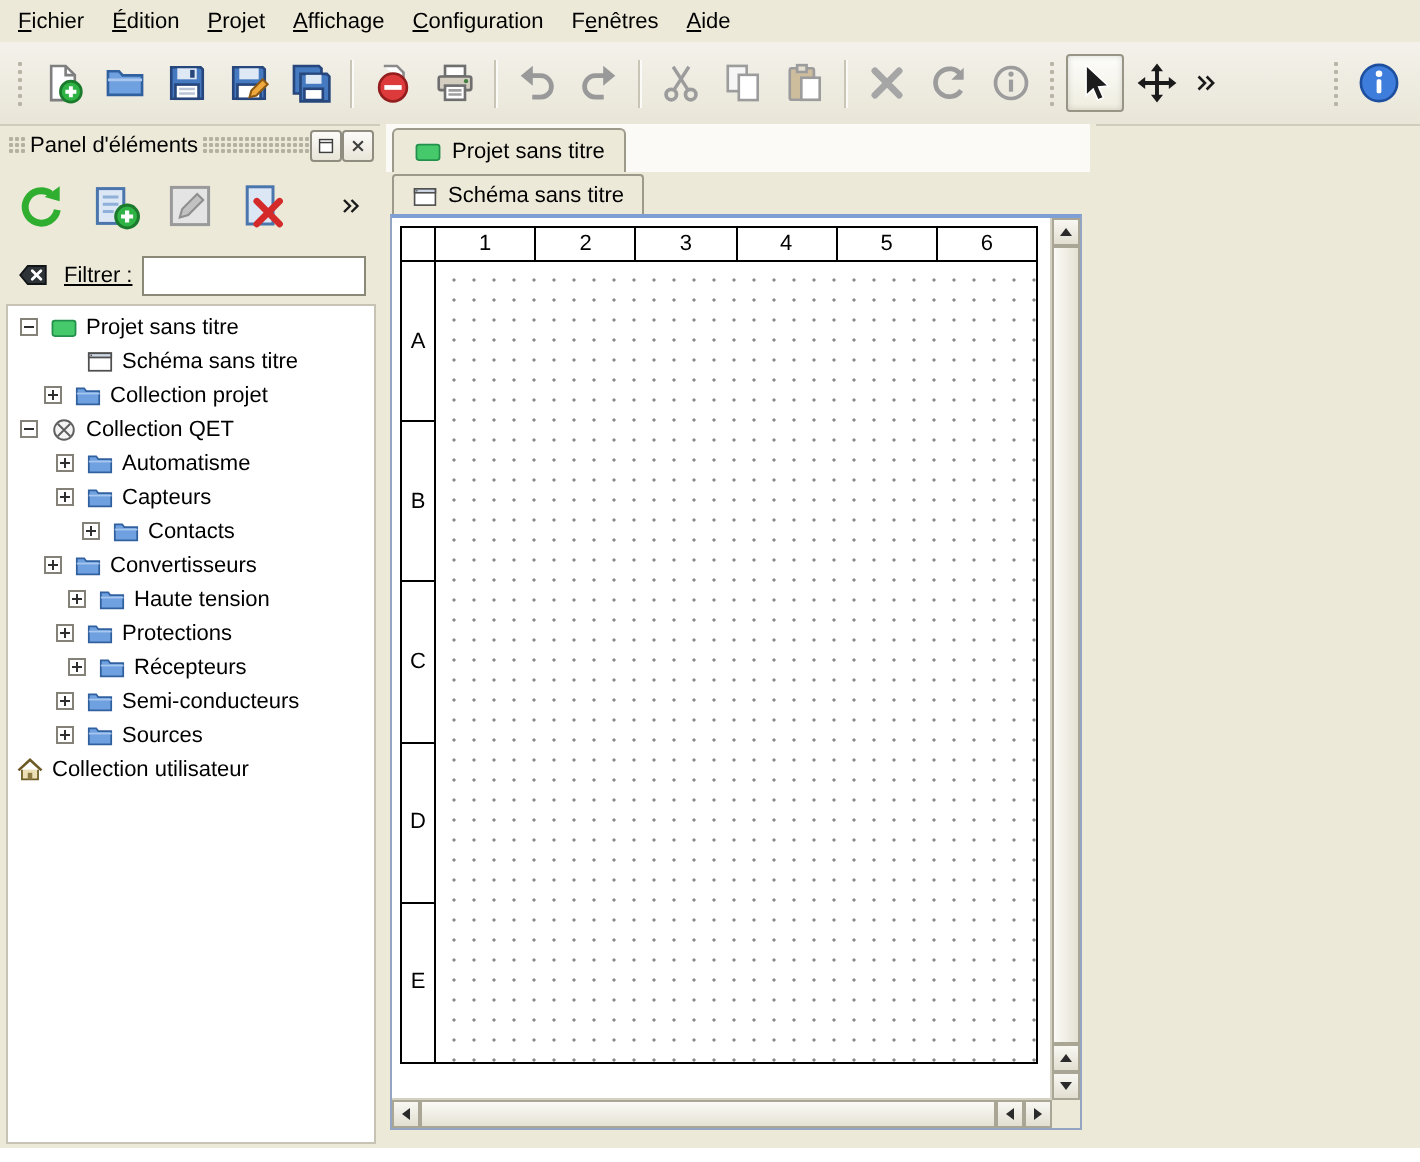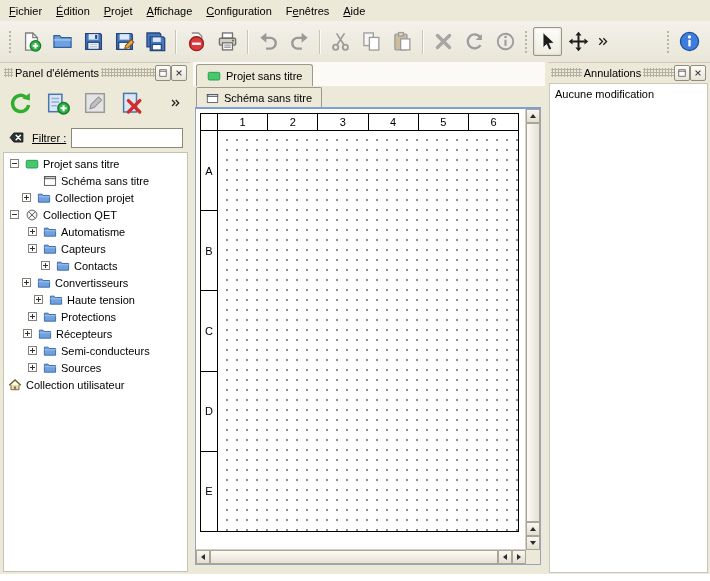--- a/index.html
+++ b/index.html
@@ -506,21 +506,21 @@
               </svg>
             </span>
             <span class="ic tree-ic">
               <svg viewBox="0 0 16 16">
                 <path d="M1.6 12.8V3.6h4.2l1.2 1.6h7.4v7.6z" fill="#6fa1e0" stroke="#31609e"></path>
                 <path d="M1.6 6.6h13" stroke="#a9c7ee"></path>
               </svg>
             </span>
             <span class="tree-label">Protections</span>
           </div>
-          <div class="tree-row" style="padding-left: 17px;">
+          <div class="tree-row" style="padding-left: 28px;">
             <span class="ic slot">
               <svg viewBox="0 0 9 9">
                 <rect x="0.5" y="0.5" width="8" height="8" fill="#fff" stroke="#848278"></rect>
                 <path d="M2 4.5h5M4.5 2v5" stroke="#2f2f2f"></path>
               </svg>
             </span>
             <span class="ic tree-ic">
               <svg viewBox="0 0 16 16">
                 <path d="M1.6 12.8V3.6h4.2l1.2 1.6h7.4v7.6z" fill="#6fa1e0" stroke="#31609e"></path>
                 <path d="M1.6 6.6h13" stroke="#a9c7ee"></path>
@@ -645,40 +645,15 @@
                 <i class="tri t-right"></i>
               </div>
           </div>
           <div class="sb-corner"></div>
         </div>
       </div>
     </div>
 
     <div class="splitter" style="left:545px"></div>
 
-    <div class="right-dock">
-      <div class="dock-titlebar">
-        <span class="dock-grip fill"></span>
-        <span class="dock-title">Annulations</span>
-        <span class="dock-grip fill"></span>
-        <span class="dock-btn">
-            <span class="ic">
-              <svg viewBox="0 0 14 14">
-                <rect x="2.5" y="2.5" width="9" height="9" fill="#fff" stroke="#3f3f3f"></rect>
-                <path d="M2.5 4.6h9" stroke="#3f3f3f"></path>
-              </svg>
-            </span>
-          </span>
-        <span class="dock-btn">
-            <span class="ic">
-              <svg viewBox="0 0 14 14">
-                <path d="M3.6 3.6l6.8 6.8M10.4 3.6l-6.8 6.8" stroke="#3f3f3f" stroke-width="1.5"></path>
-              </svg>
-            </span>
-          </span>
-      </div>
-      <div class="dock-content" id="undoList">
-          <div class="undo-item">Aucune modification</div>
-        </div>
-    </div>
 
   </div>
 </div>
 
 </body></html>

